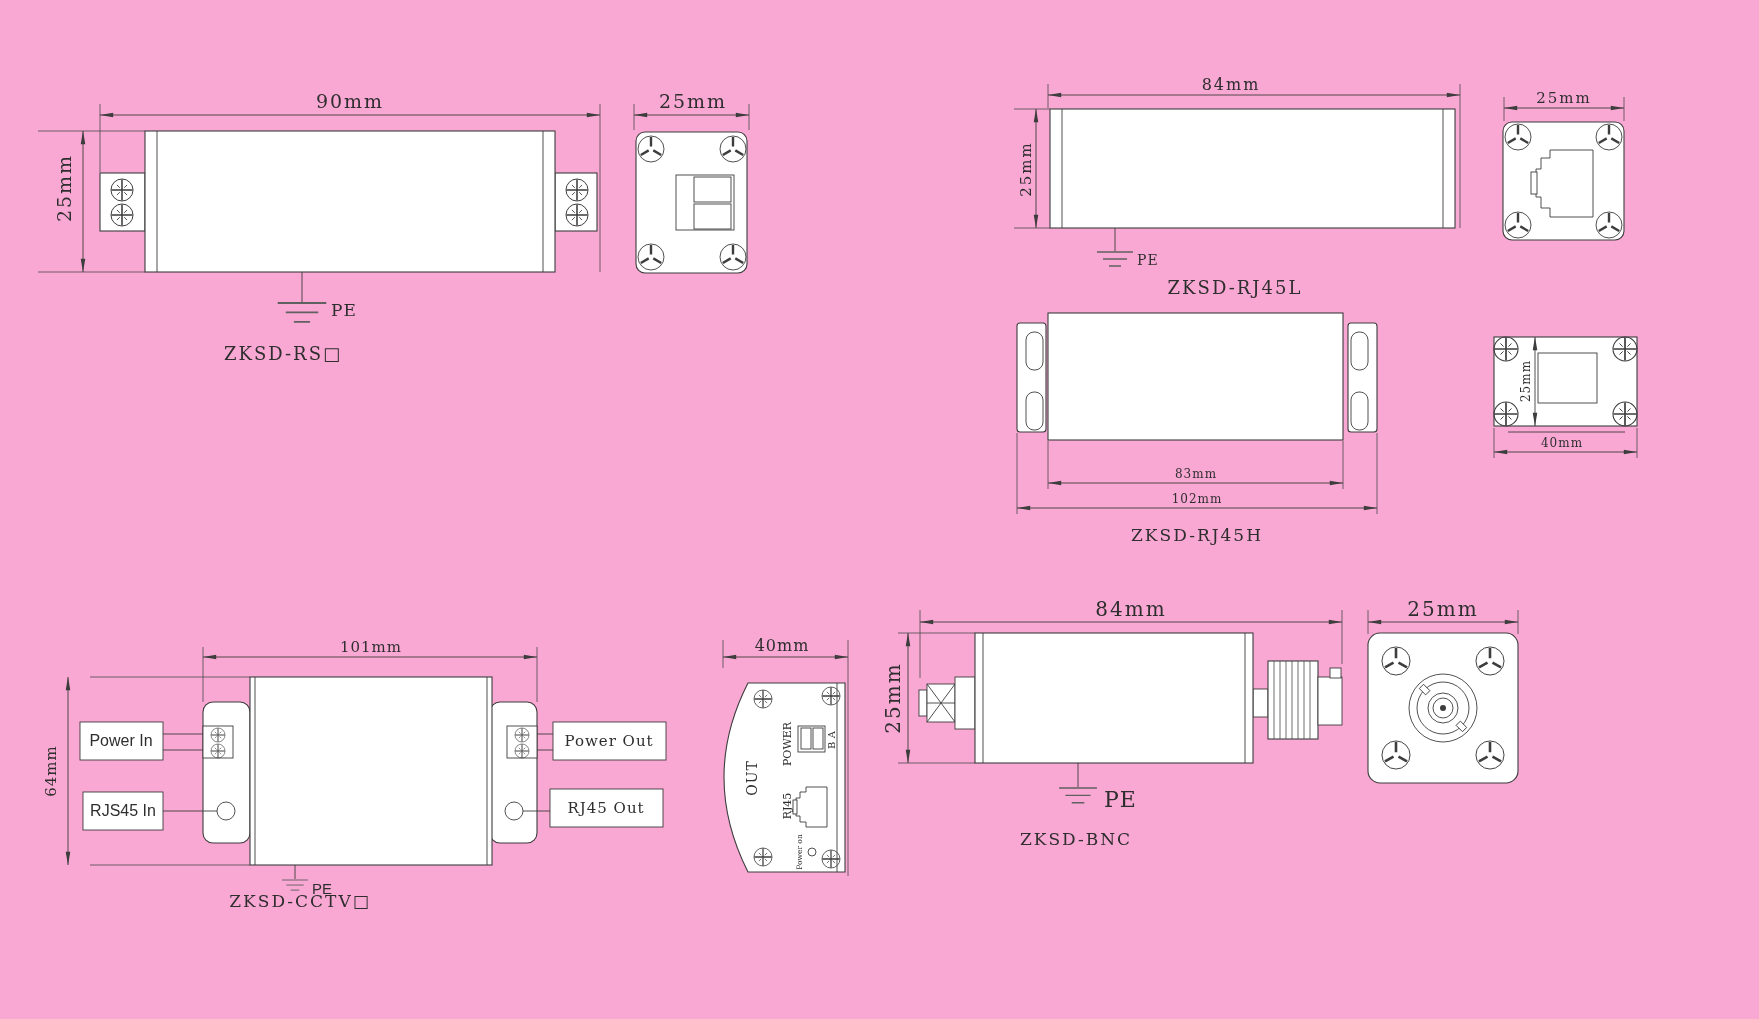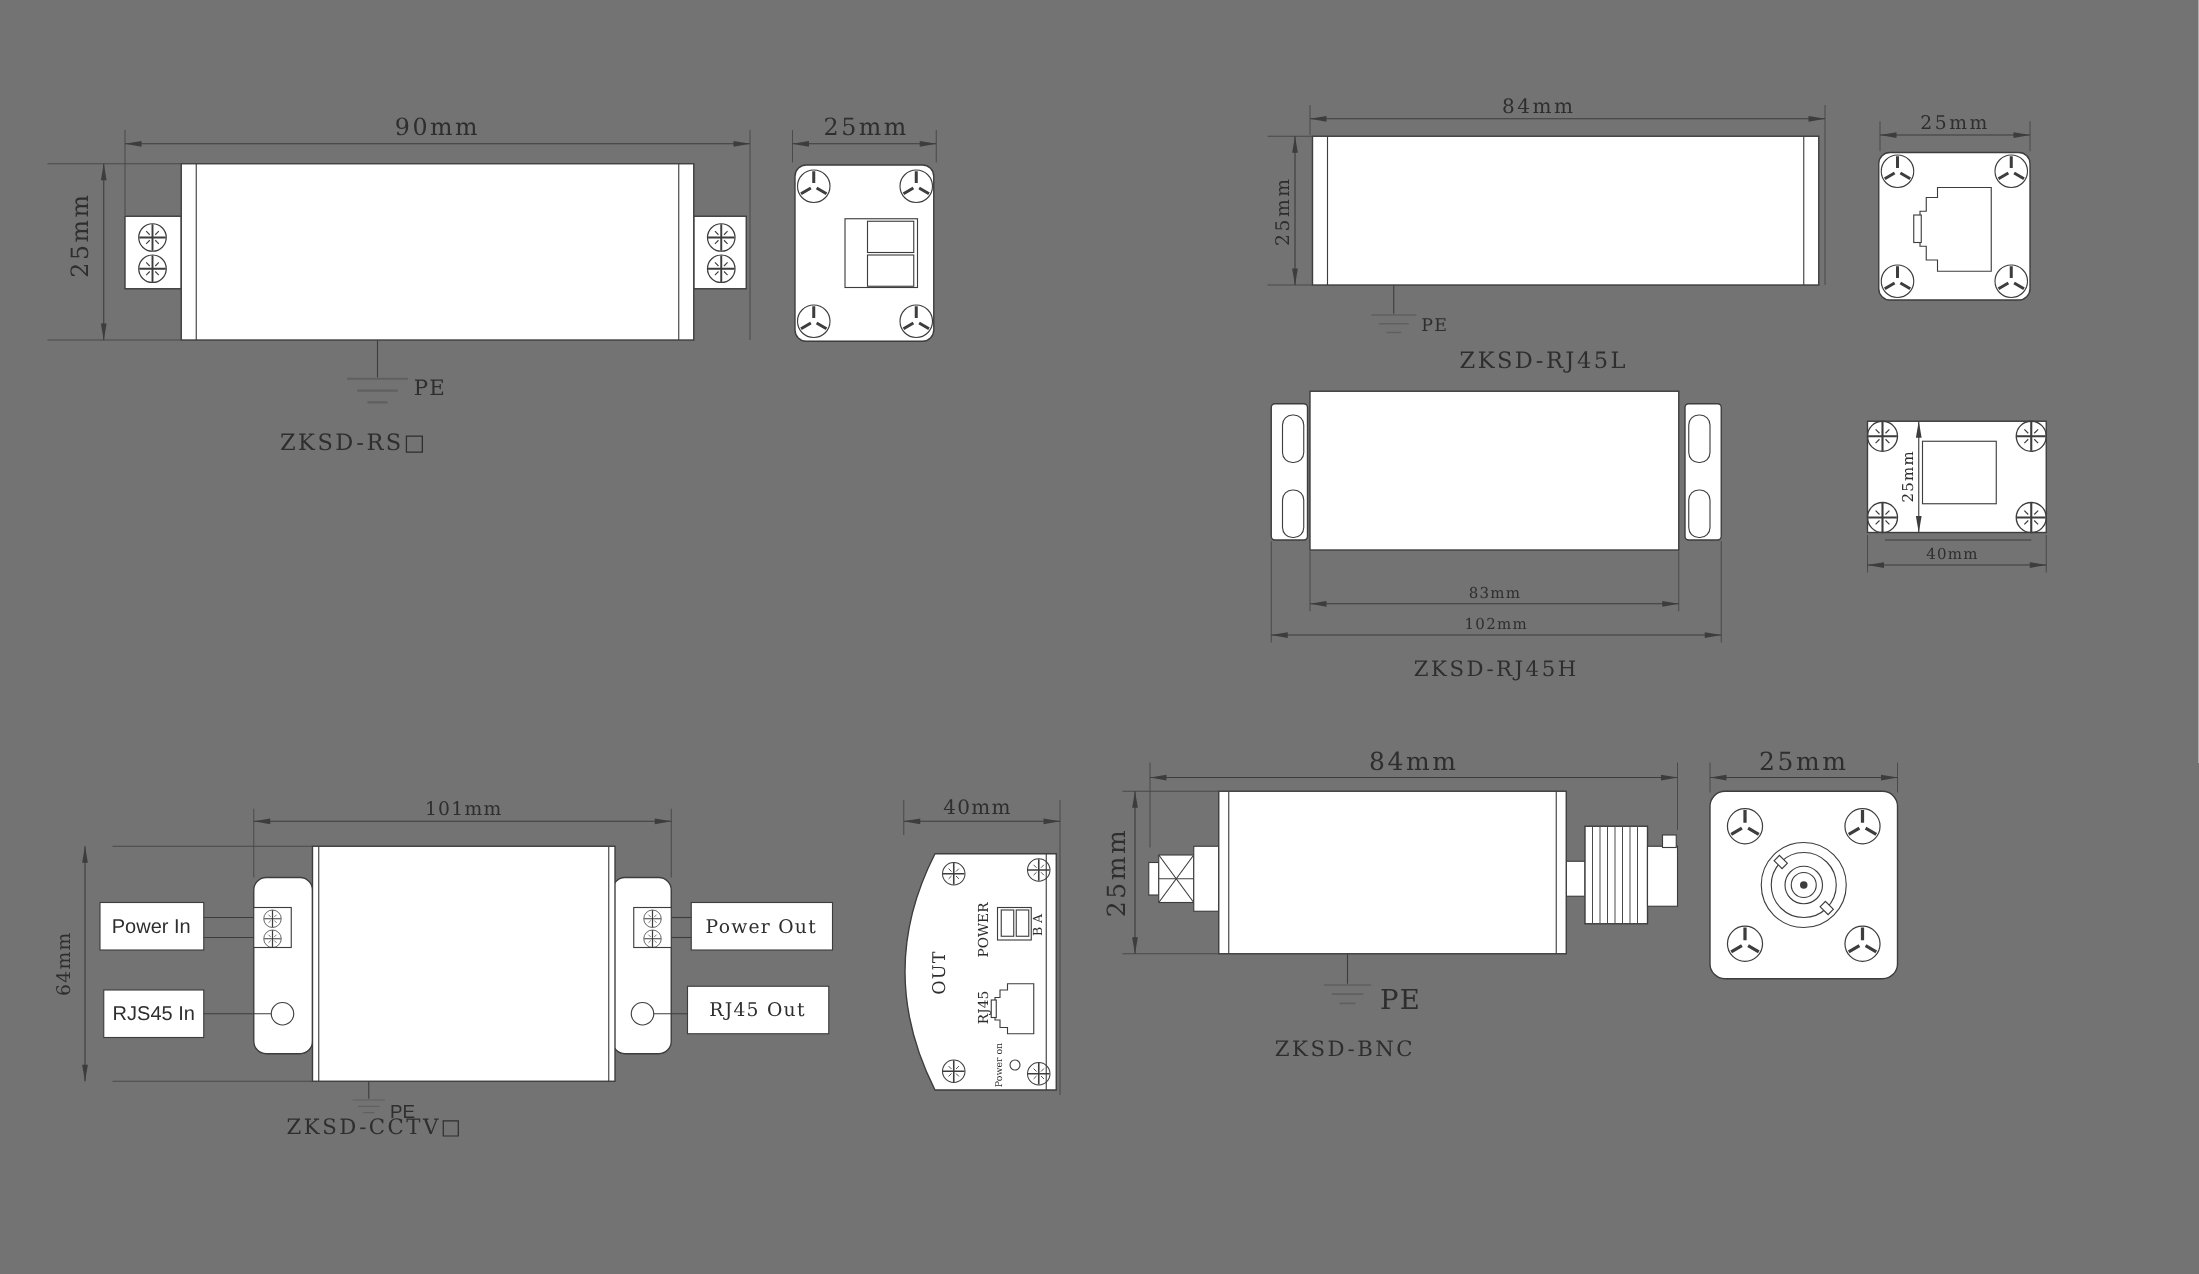--- a/index.html
+++ b/index.html
@@ -1,16 +1,16 @@
 <!DOCTYPE html>
 <html><head>
 <meta charset="utf-8">
 <style>
   html,body{margin:0;padding:0;background:#ffffff;}
-  .canvas{position:relative;width:1759px;height:1019px;background:#737373;overflow:hidden;}
+  .canvas{position:relative;width:1759px;height:1019px;background:#f9a8d4;overflow:hidden;}
   svg{position:absolute;left:0;top:0;}
   .ln{stroke:#3d3d3d;stroke-width:1.1;fill:none;}
   .lt{stroke:#3d3d3d;stroke-width:0.9;fill:none;}
   .fw{fill:#ffffff;}
   .dim{stroke:#3d3d3d;stroke-width:0.9;fill:none;marker-start:url(#arr);marker-end:url(#arr);}
   .ext{stroke:#4a4a4a;stroke-width:0.8;fill:none;}
   .gnd{stroke:#606060;stroke-width:1.3;fill:none;}
   text.t{fill:#2e2e2e;font-family:"DejaVu Serif",serif;}
   text.sans{fill:#2e2e2e;font-family:"Liberation Sans",sans-serif;letter-spacing:0;}
   .ctr{text-anchor:middle;}

